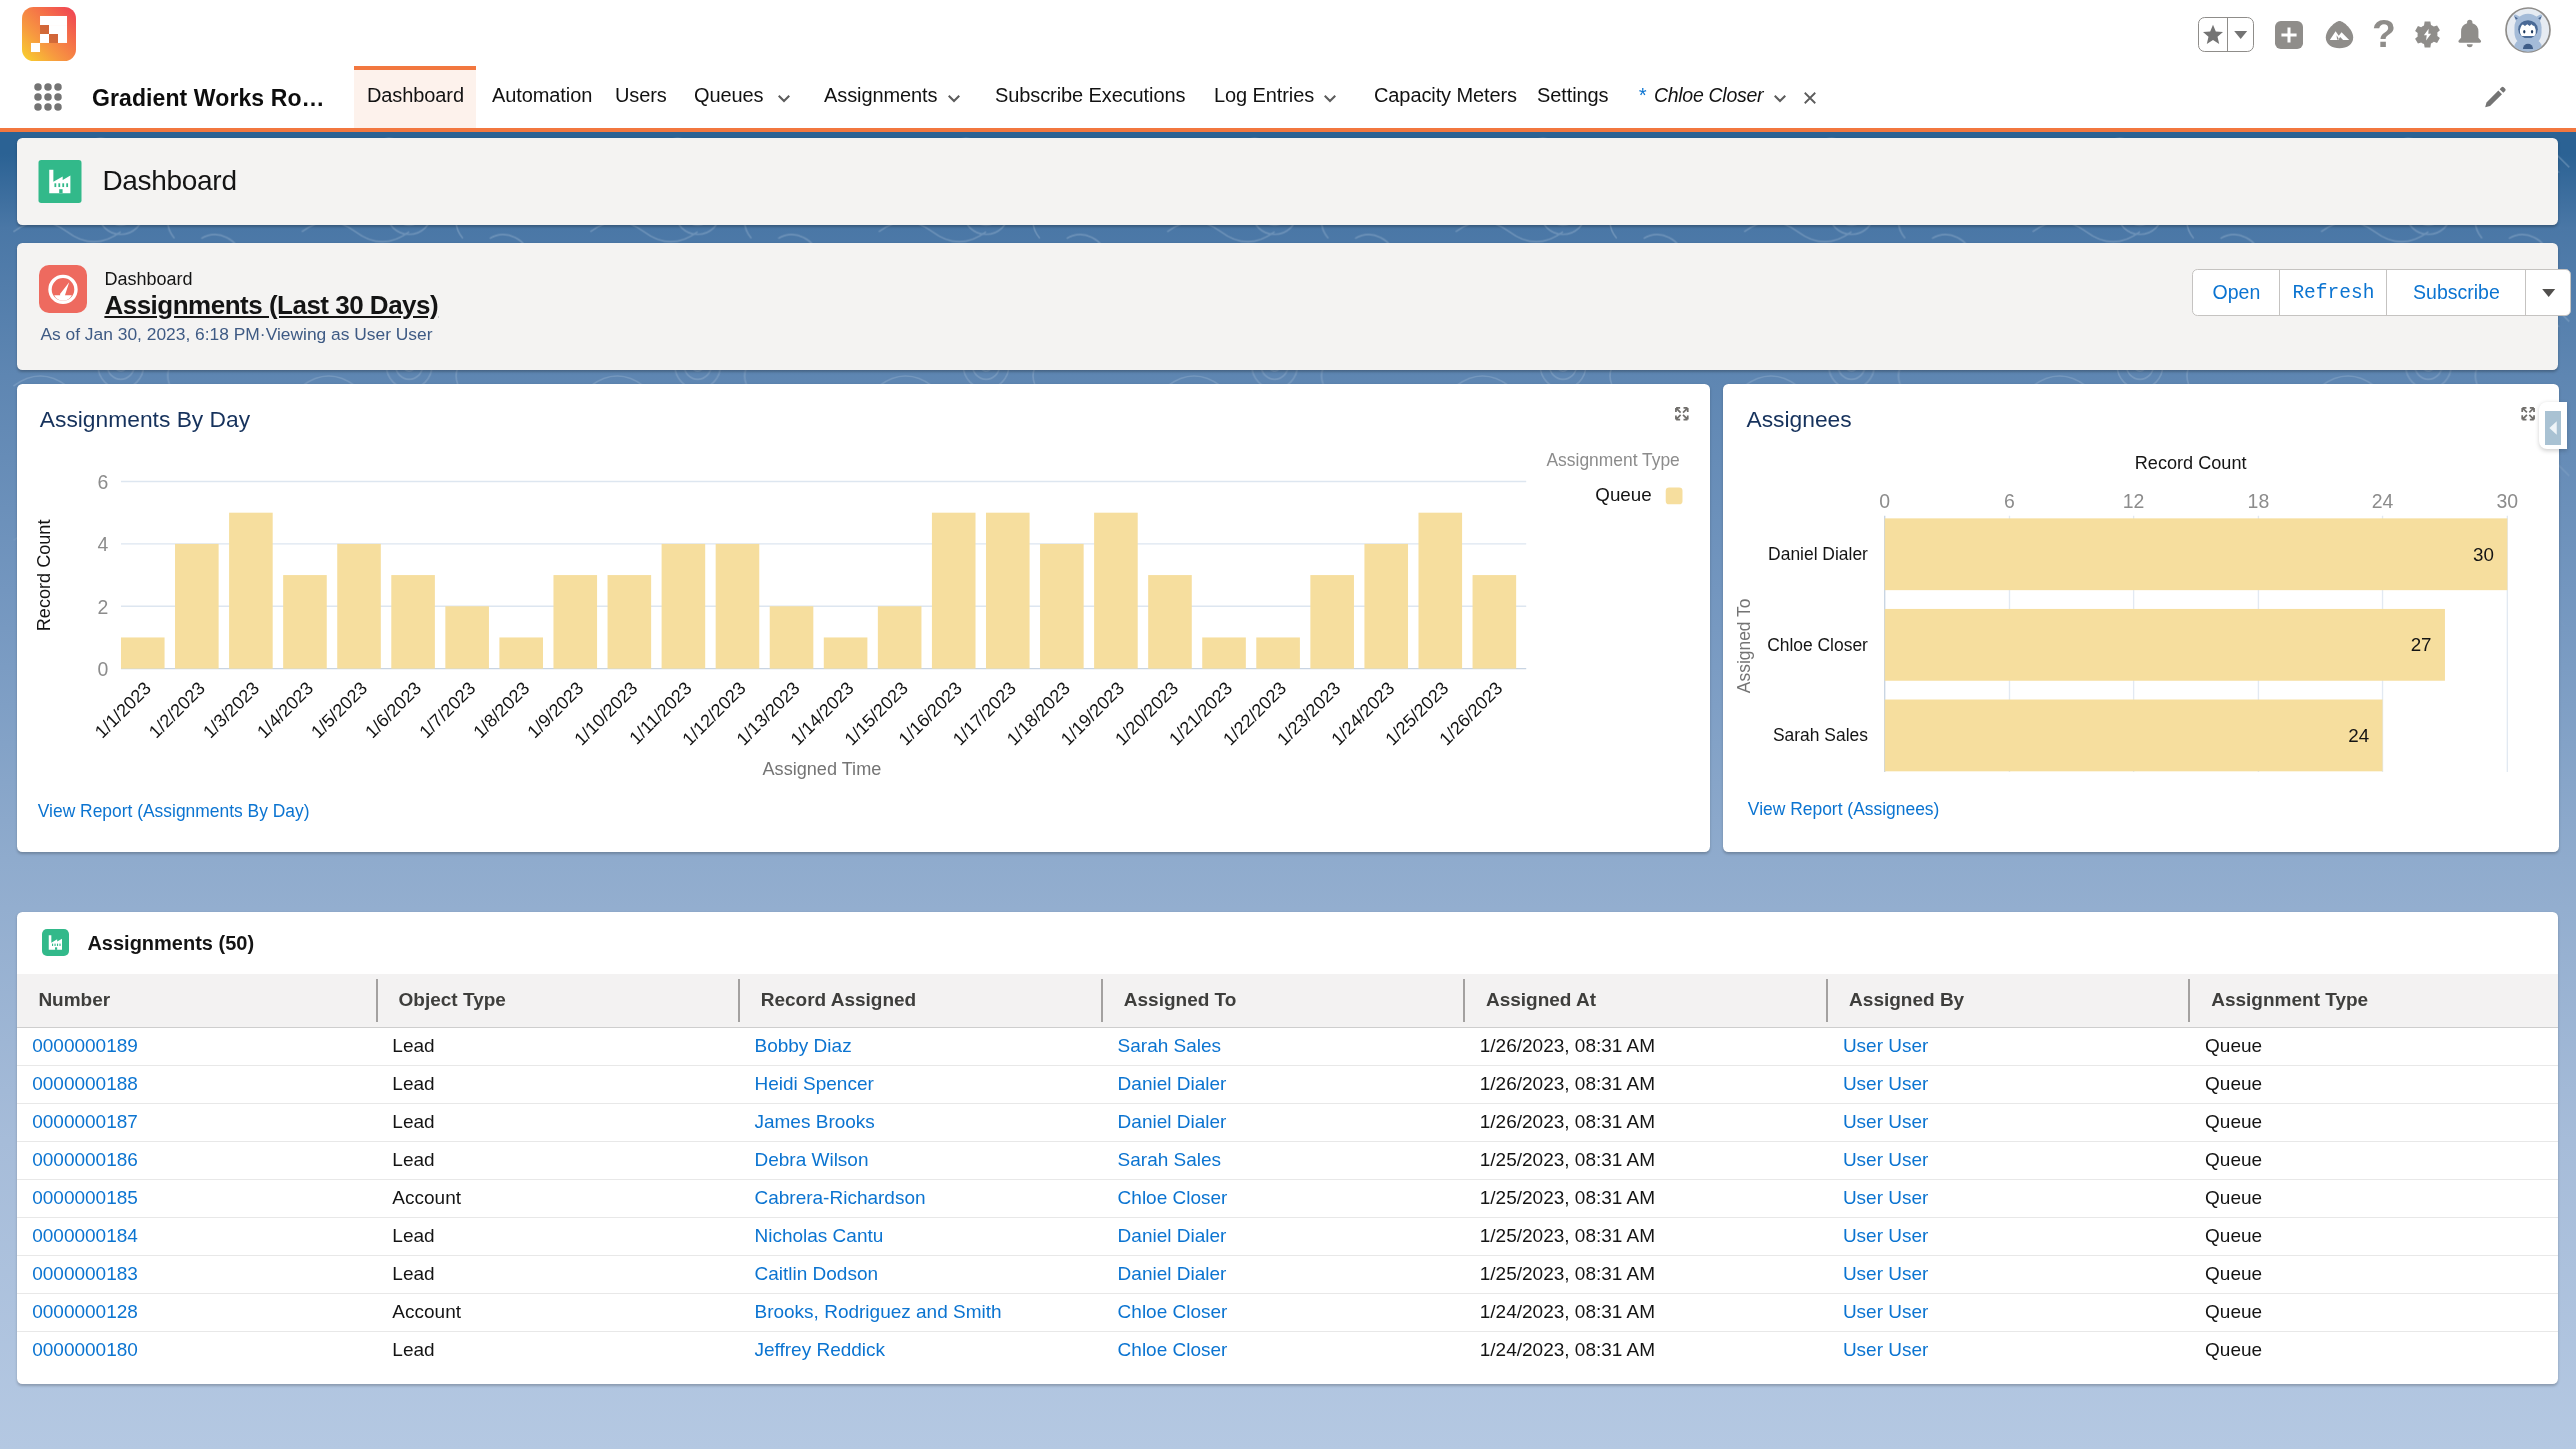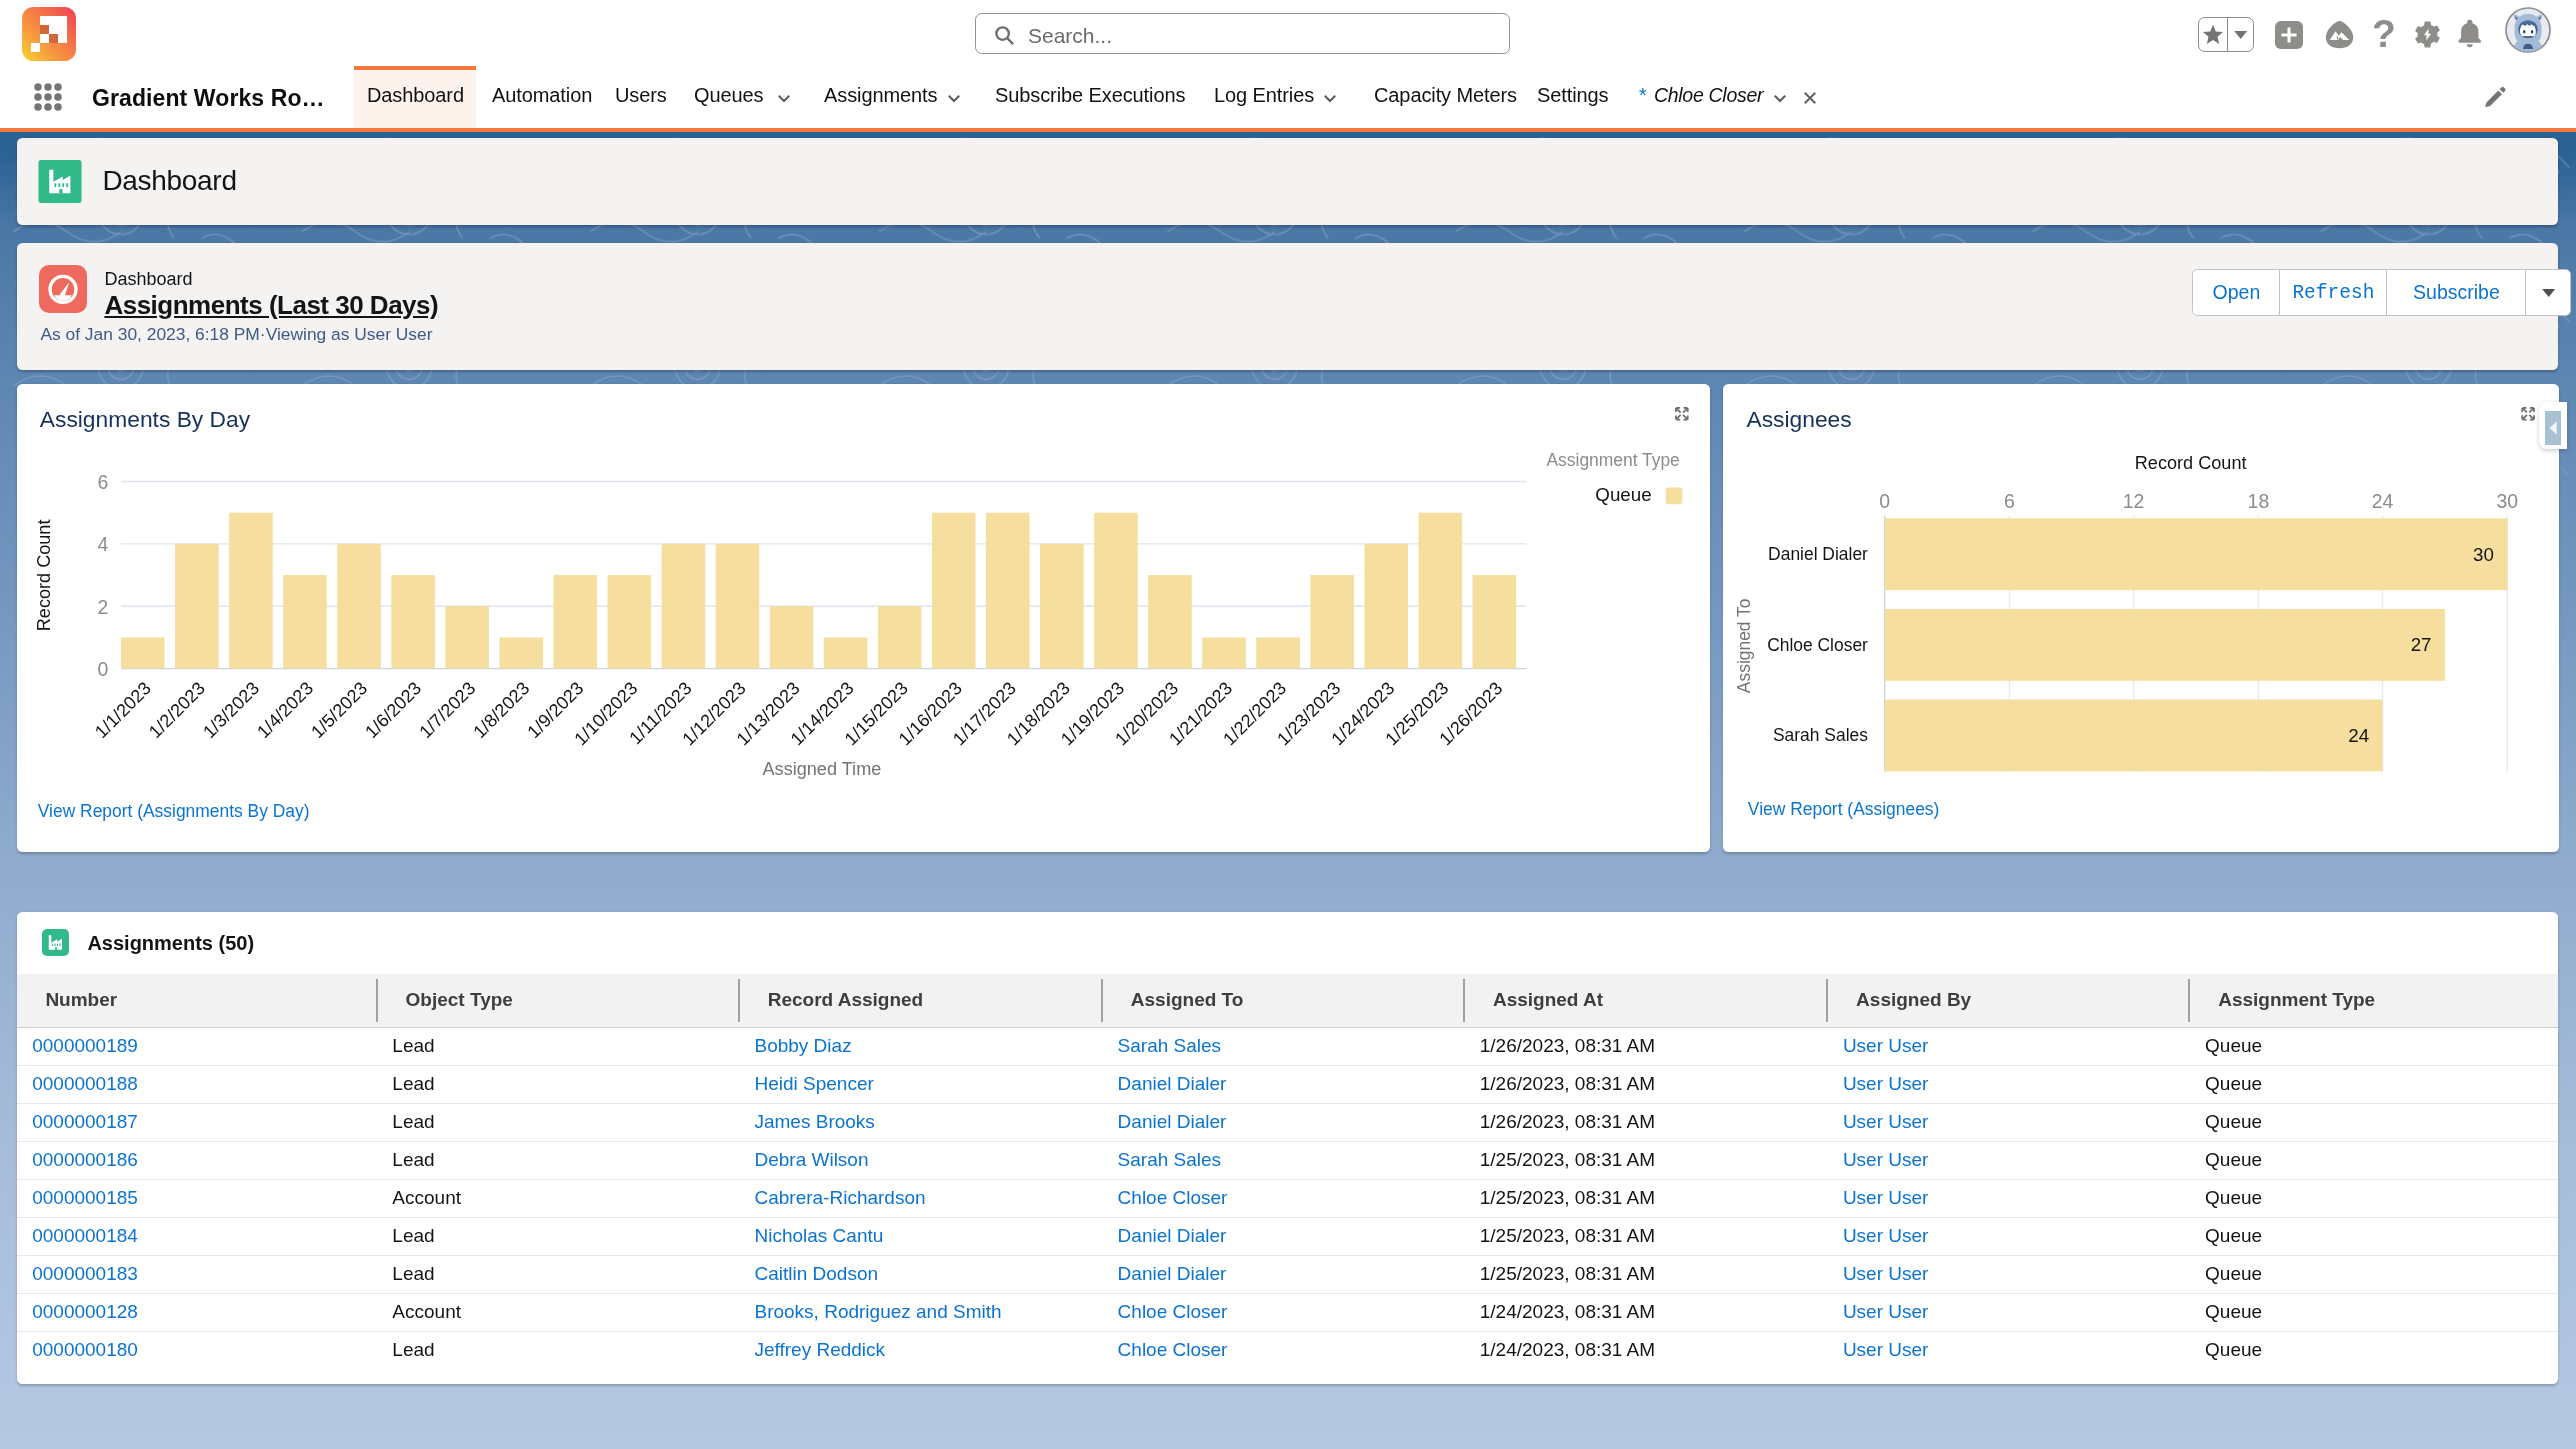--- a/index.html
+++ b/index.html
@@ -21,21 +21,21 @@
   .chevabs { position:absolute; top:23px; width:18px; height:18px; fill:none; stroke:#5c5c5c; stroke-width:2.8; }
   
   .card { position:absolute; background:#f4f3f2; border-radius:5.4px; box-shadow:0 1.3px 2.7px rgba(0,0,0,0.25); }
   .wcard { position:absolute; background:#ffffff; border-radius:5.4px; box-shadow:0 1.3px 2.7px rgba(0,0,0,0.22); }
   
   .btngroup { position:absolute; left:2175px; top:26px; height:47px; display:flex; background:#fff; border:1.3px solid #c5c3c1; border-radius:5.4px; overflow:hidden; }
   .btn { display:flex; align-items:center; justify-content:center; font-size:19.5px; color:#0b74d1; border-right:1.3px solid #c5c3c1; }
   .btn:last-child { border-right:none; }
   
   table.dt { border-collapse:collapse; width:2541px; table-layout:fixed; font-size:19px; color:#141414; }
-  table.dt th { font-weight:700; text-align:left; font-size:19px; color:#3e3e3c; height:53px; padding:0 0 0 28px; position:relative; background:#f3f2f2; border-bottom:1.3px solid #cecece; }
+  table.dt th { font-weight:700; text-align:left; font-size:19px; color:#3e3e3c; height:53px; padding:0 0 0 21px; position:relative; background:#f3f2f2; border-bottom:1.3px solid #cecece; }
   table.dt td { height:38px; padding:0 0 0 14.8px; border-top:1.3px solid #e8e8e8; }
   table.dt a { color:#0b74d1; text-decoration:none; }
   .thsep::after { content:""; position:absolute; right:0; top:5.4px; height:43px; width:2px; background:#a3a1a0; }
 </style>
 </head>
 <body>
 <div class="page">
 
   <svg class="abs" style="left:0;top:131px;" width="2576" height="510" viewBox="0 0 3840 760">
     <defs>
@@ -79,27 +79,20 @@
         </defs>
       <rect width="80" height="80" rx="17" fill="url(#gwlogo)"></rect>
       <rect x="26.7" y="13.3" width="40" height="13.4" fill="#fff"></rect>
       <rect x="40" y="26.7" width="26.7" height="13.3" fill="#fff"></rect>
       <rect x="53.3" y="40" width="13.4" height="13.3" fill="#fff"></rect>
       <rect x="26.7" y="40" width="13.3" height="13.3" fill="#fff"></rect>
       <rect x="13.3" y="53.3" width="13.4" height="13.4" fill="#fff"></rect>
       <rect x="26.7" y="26.7" width="13.3" height="13.3" fill="#b5502f" opacity="0.55"></rect>
       <rect x="40" y="40" width="13.3" height="13.3" fill="#b5502f" opacity="0.55"></rect>
     </svg>
-    <div class="searchbox">
-      <svg class="abs" style="left:17.4px;top:10px" width="23" height="23" viewBox="0 0 24 24" fill="none" stroke="#6b6b6b" stroke-width="2.4">
-        <circle cx="10" cy="10" r="6.5"></circle>
-          <path d="M15 15 L21 21"></path>
-      </svg>
-      <div class="ph">Search...</div>
-    </div>
 
     <div class="abs" style="left:2198px;top:17.4px;width:56px;height:35px;border:1.3px solid #8f8d8a;border-radius:6.7px;display:flex;">
       <div style="flex:1.15;display:flex;align-items:center;justify-content:center;border-right:1.3px solid #8f8d8a;">
         <svg width="24" height="24" viewBox="0 0 24 24" fill="#747474">
             <path d="M12 1.8 L14.8 8.6 L22 9.1 L16.5 13.8 L18.2 21 L12 17.1 L5.8 21 L7.5 13.8 L2 9.1 L9.2 8.6 Z"></path>
           </svg>
       </div>
       <div style="flex:1;display:flex;align-items:center;justify-content:center;">
         <svg width="17.4" height="17.4" viewBox="0 0 24 24" fill="#747474">
             <path d="M3 7 h18 L12 18 Z"></path>

